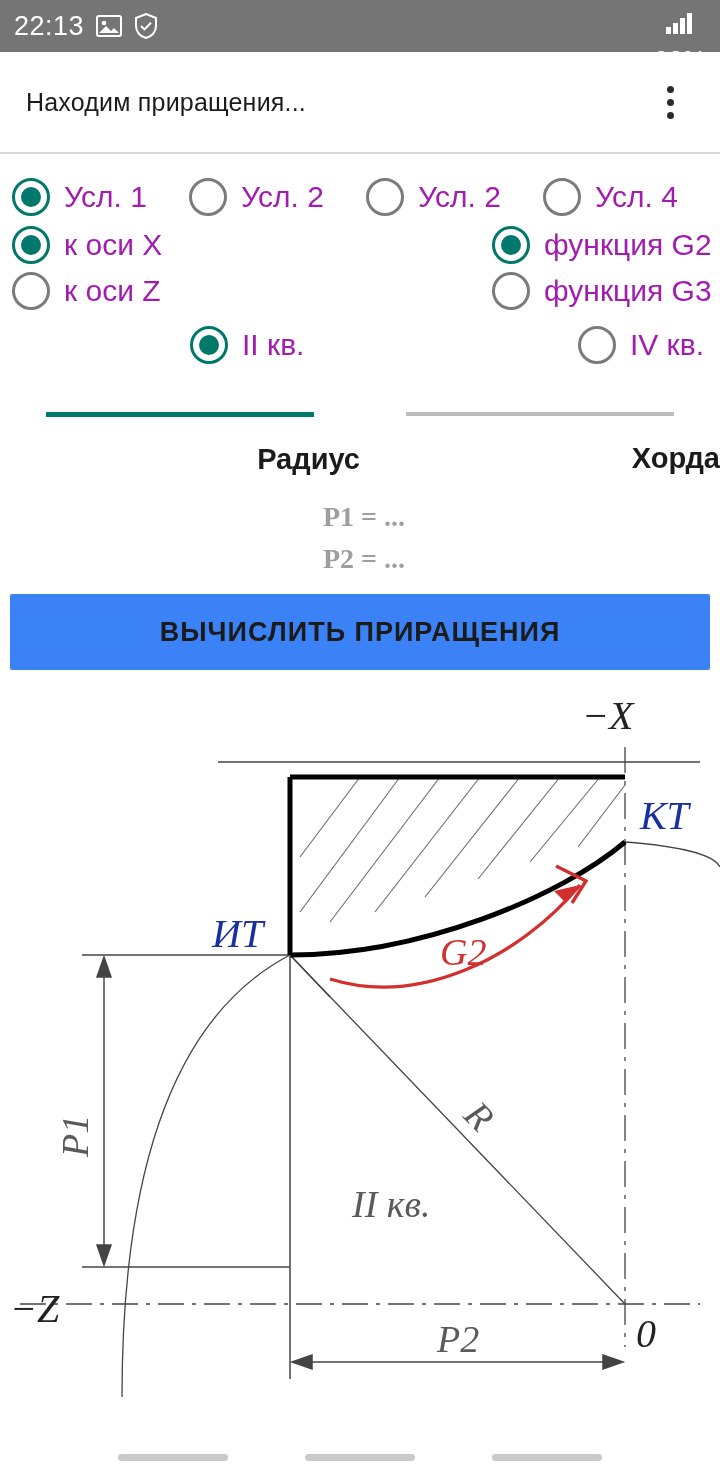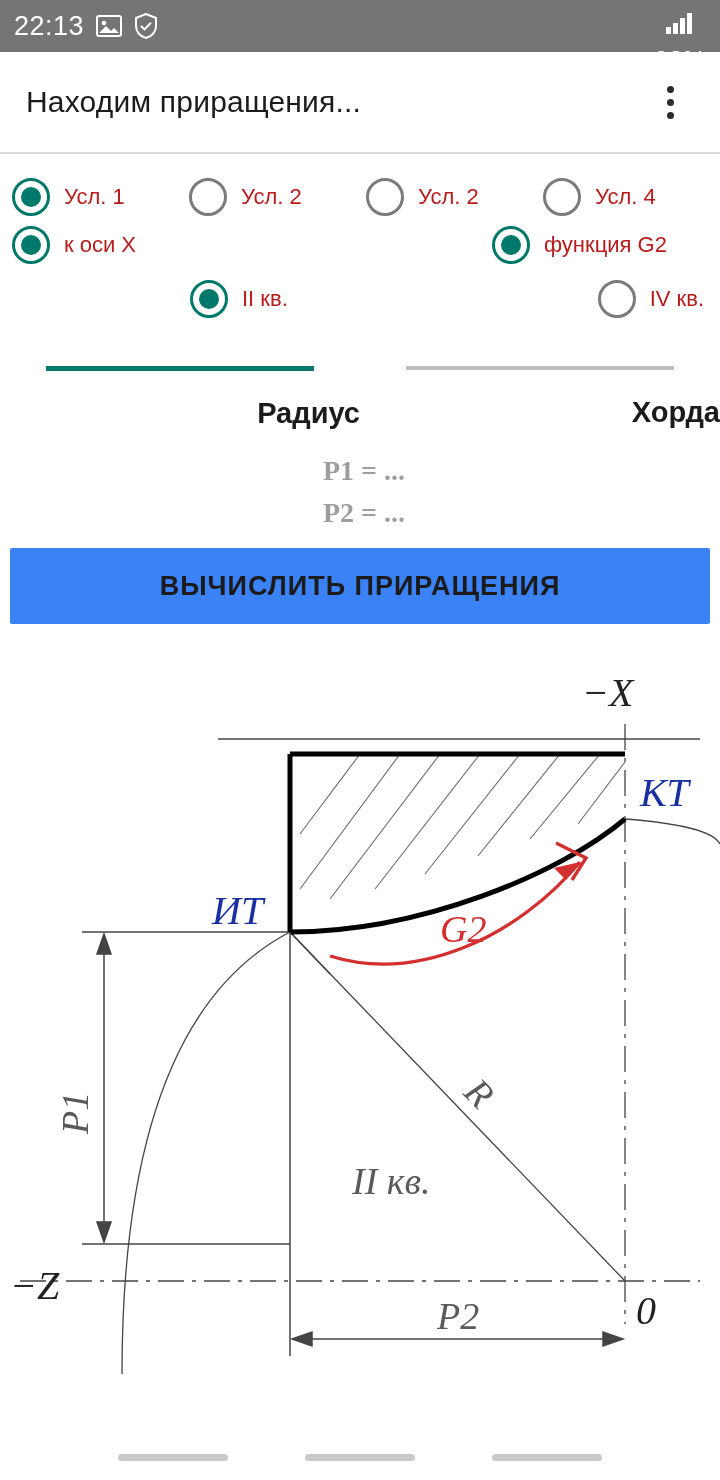--- a/index.html
+++ b/index.html
@@ -23,21 +23,21 @@
   .sb-icon { display: inline-flex; align-items: center; justify-content: center; }
   .sb-icon svg { display: block; }
   .battery-txt { font-size: 26px; }
 
   
   .appbar {
     height: 100px; background: #ffffff; display: flex; align-items: center;
     padding: 0 26px; flex: 0 0 auto;
   }
   .appbar-title {
-    font-size: 30px; color: #1b1b1b; font-weight: 400; letter-spacing: .2px;
+    font-size: 25px; color: #1b1b1b; font-weight: 400; letter-spacing: .2px;
   }
   .overflow-btn {
     margin-left: auto; width: 48px; height: 56px;
     display: flex; flex-direction: column; align-items: center; justify-content: center; gap: 6px;
     cursor: pointer;
   }
   .overflow-btn span { width: 7px; height: 7px; border-radius: 50%; background: #2b2b2b; display: block; }
 
   .divider { height: 2px; background: #d8d8d8; width: 100%; }
 
@@ -50,21 +50,21 @@
     width: 38px; height: 38px; border-radius: 50%;
     border: 3px solid #7b7b7b; position: relative; flex: 0 0 auto;
     background: #fff;
   }
   .dot.on { border-color: #00796b; }
   .dot.on::after {
     content: ""; position: absolute; left: 50%; top: 50%;
     width: 20px; height: 20px; border-radius: 50%; background: #00796b;
     transform: translate(-50%, -50%);
   }
-  .radio-label { font-size: 22px; color: #b91c1c; white-space: nowrap; }
+  .radio-label { font-size: 30px; color: #a21caf; white-space: nowrap; }
 
   .row-conds { display: flex; padding: 14px 0 6px 12px; gap: 0; }
   .row-conds .radio { width: 178px; }
 
   .two-col { display: flex; padding: 4px 0 4px 12px; }
   .two-col .col-l { width: 480px; }
   .two-col .col-r { flex: 1; }
 
   .row-kv { display: flex; padding: 12px 0 6px 0; align-items: center; }
   .row-kv .kv-l { margin-left: 190px; }
@@ -199,20 +199,34 @@
         </label>
       </div>
       <div class="col-r">
         <label class="radio">
           <span class="dot on"></span>
           <span class="radio-label">функция G2</span>
         </label>
       </div>
     </div>
 
+    <div class="two-col">
+      <div class="col-l">
+        <label class="radio">
+          <span class="dot"></span>
+          <span class="radio-label">к оси Z</span>
+        </label>
+      </div>
+      <div class="col-r">
+        <label class="radio">
+          <span class="dot"></span>
+          <span class="radio-label">функция G3</span>
+        </label>
+      </div>
+    </div>
 
     <div class="row-kv">
       <label class="radio kv-l">
         <span class="dot on"></span>
         <span class="radio-label">II кв.</span>
       </label>
       <label class="radio kv-r">
         <span class="dot"></span>
         <span class="radio-label">IV кв.</span>
       </label>

